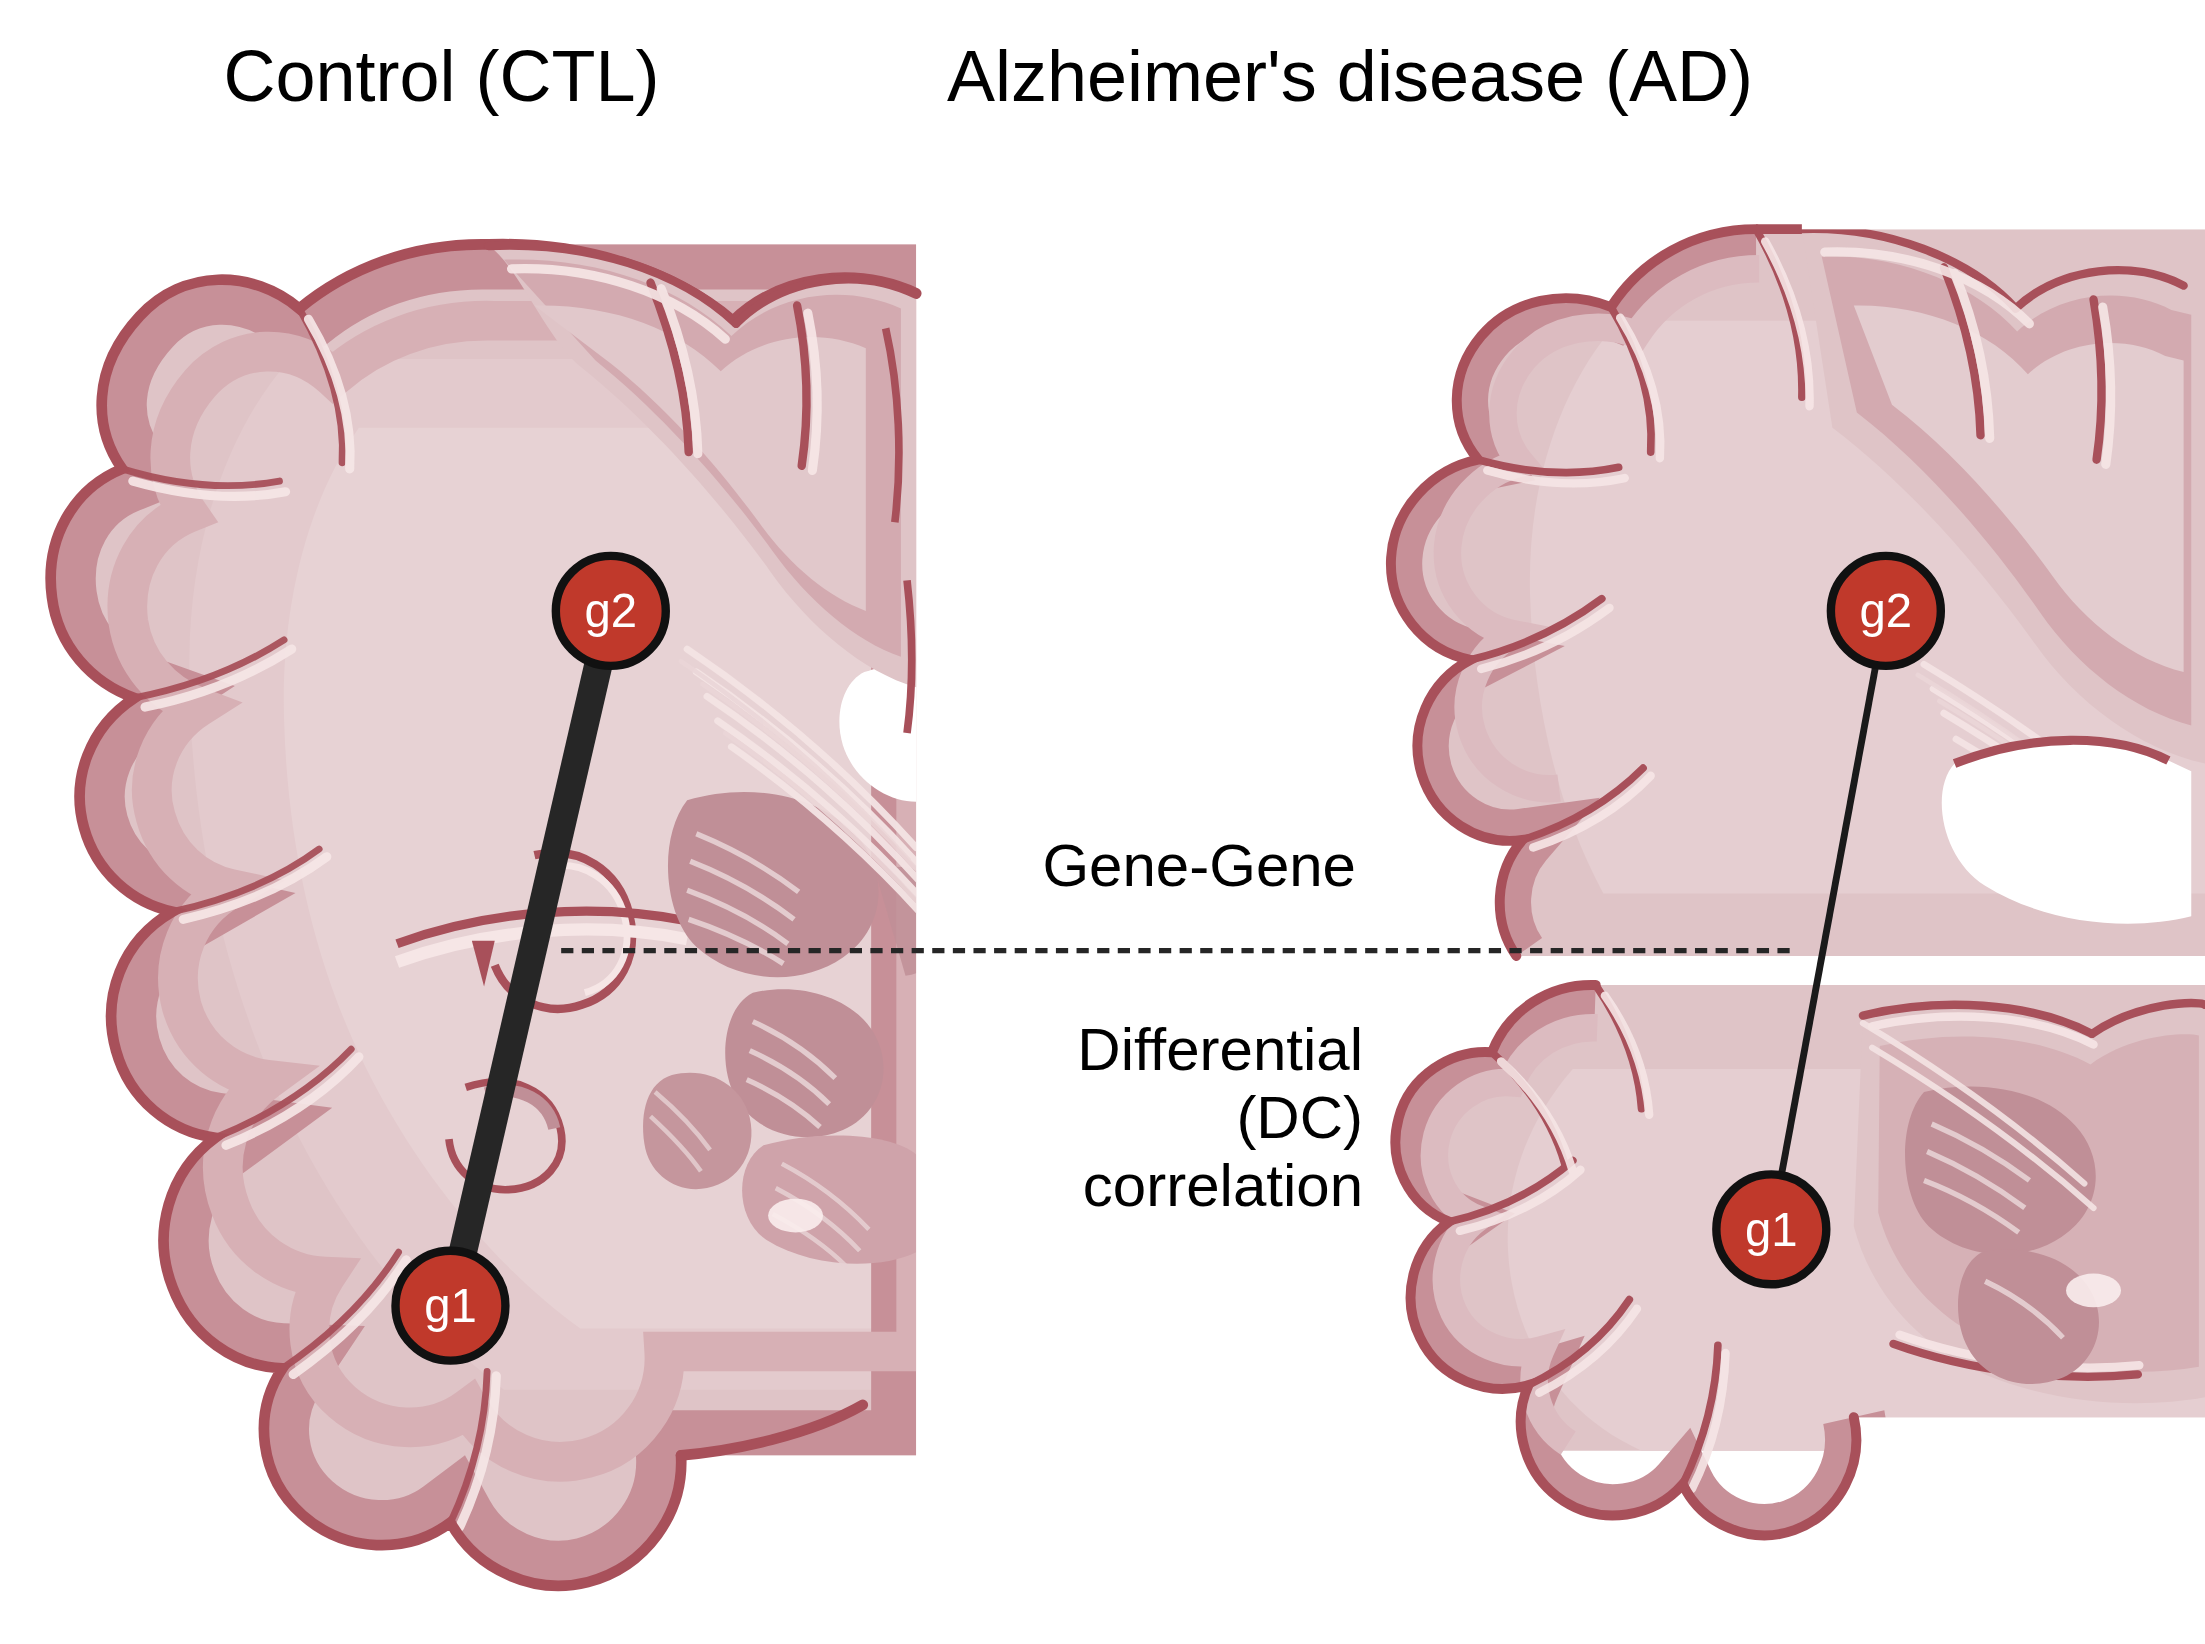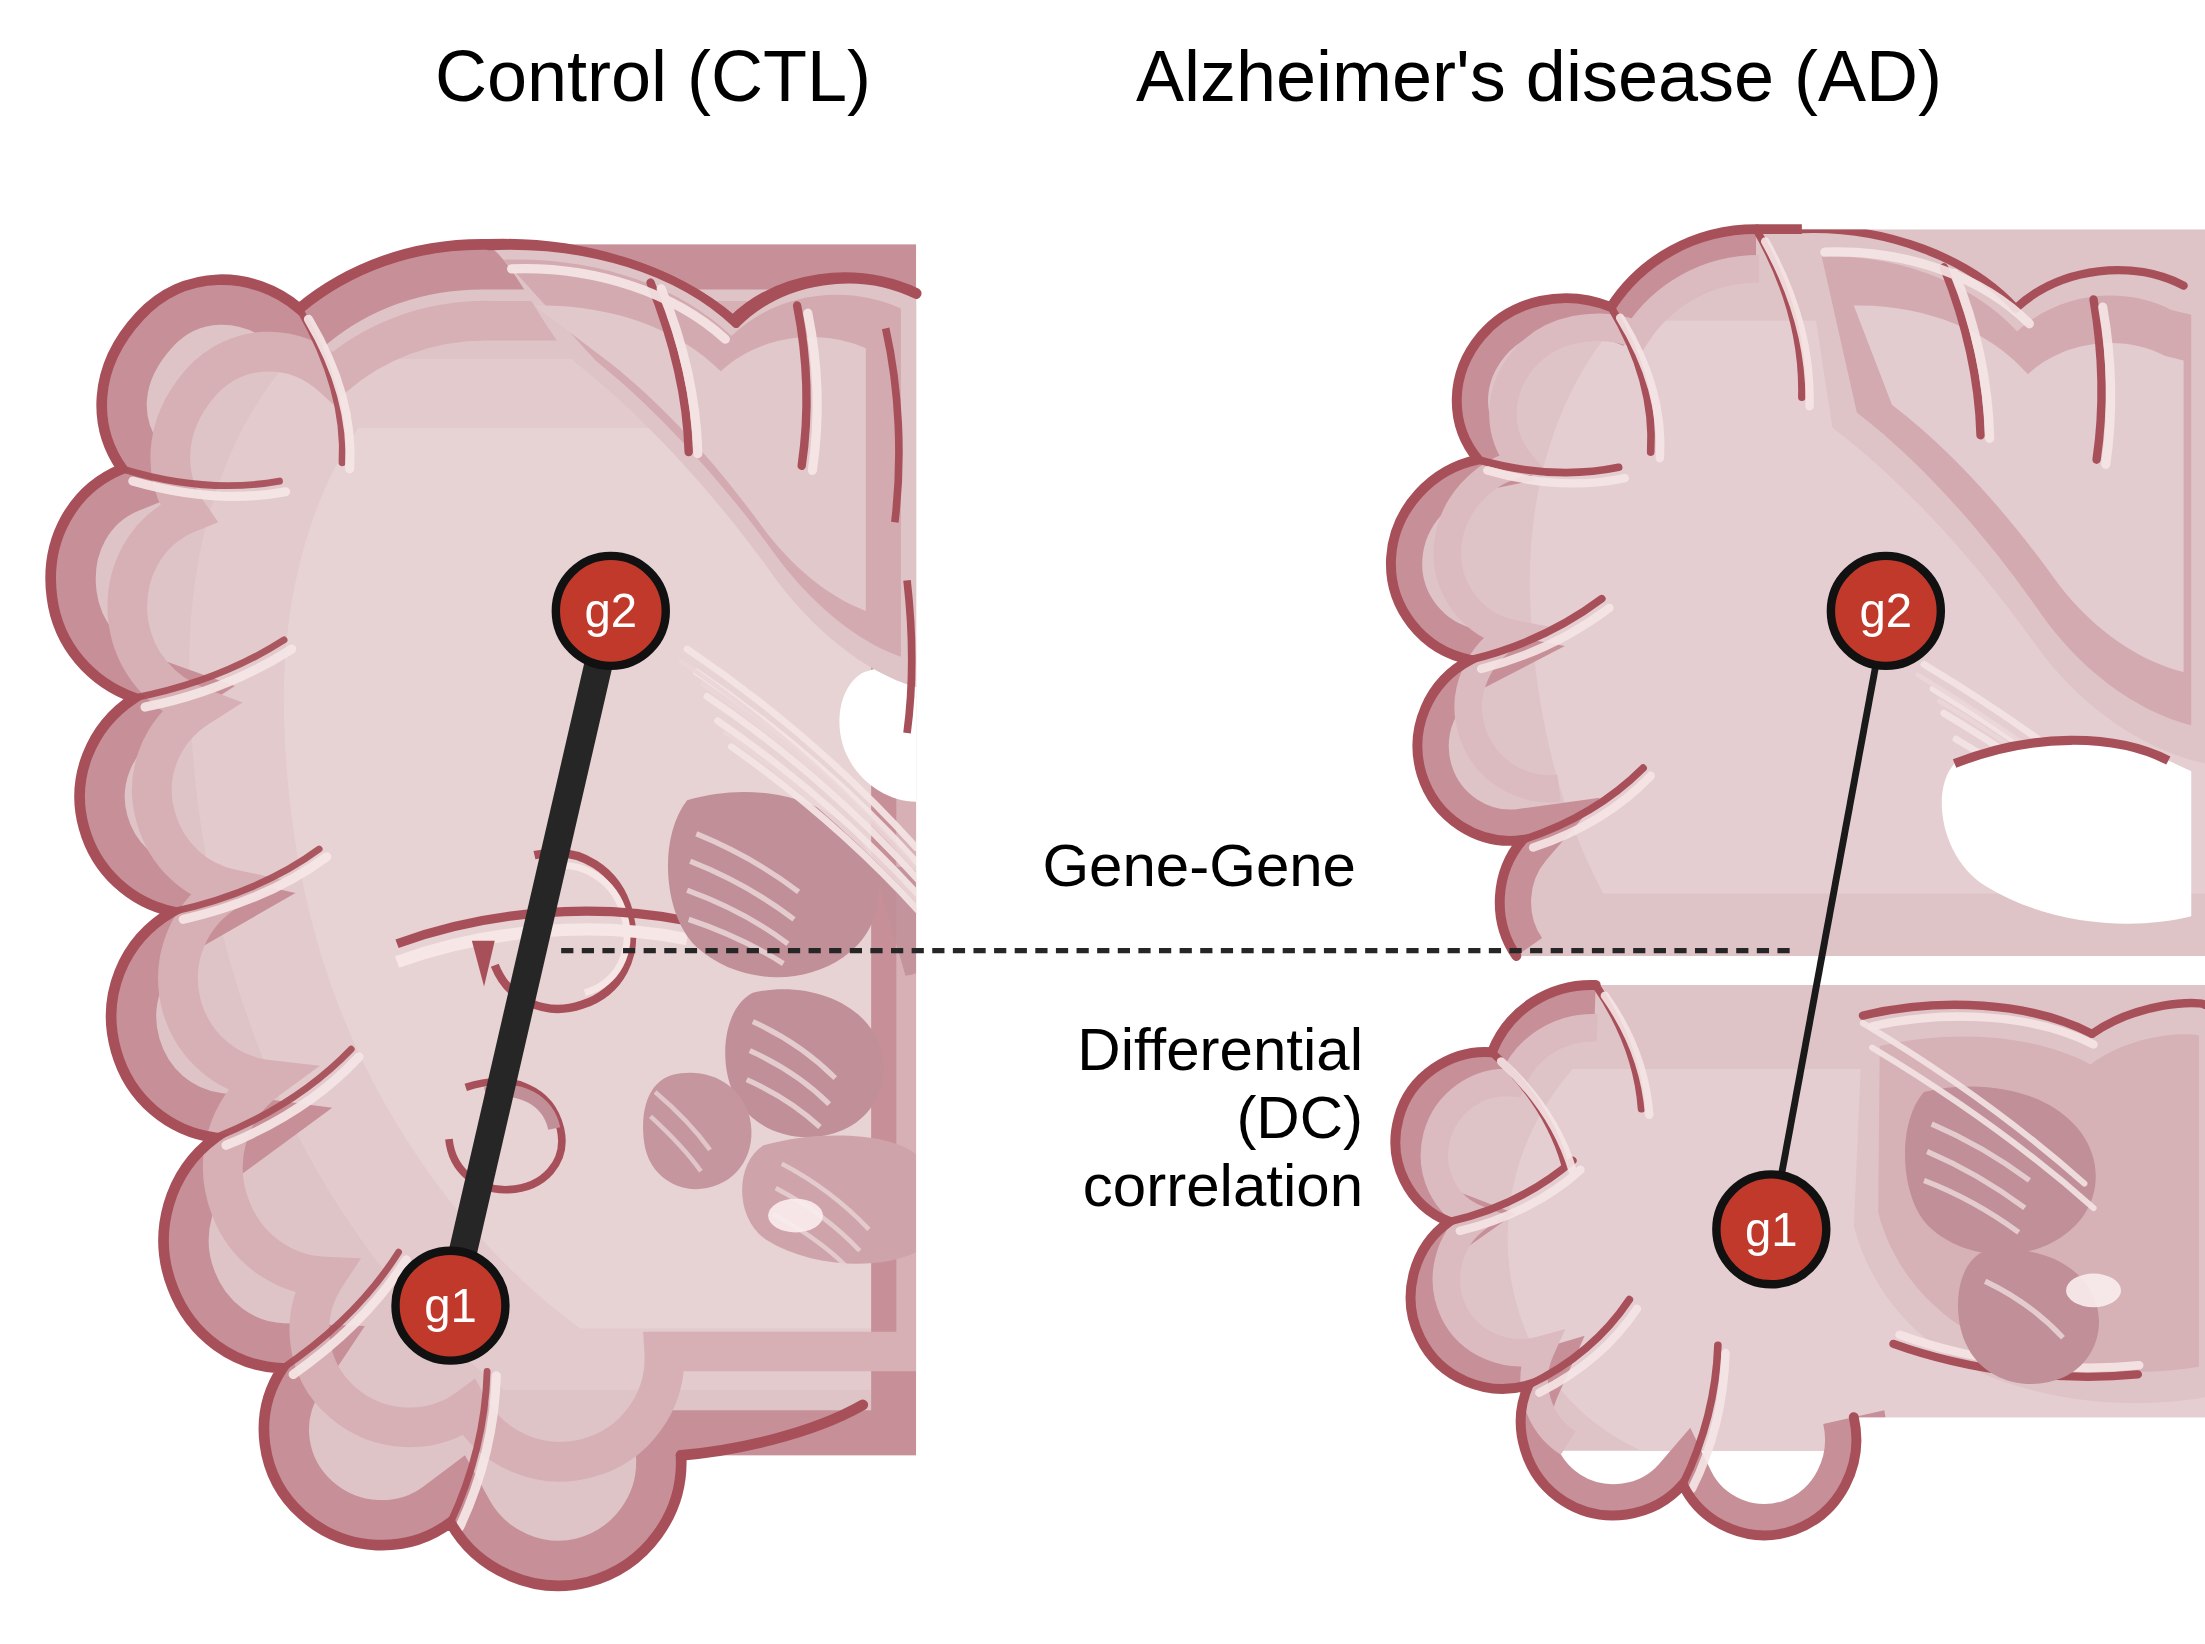--- a/index.html
+++ b/index.html
@@ -27,22 +27,22 @@
     height: 1644px;
   }
   .panel-title {
     position: absolute;
     font-size: 72px;
     color: #000000;
     white-space: nowrap;
     line-height: 1;
     font-weight: 400;
   }
-  #title-ctl { left: 0px; top: 40px; width: 871px; text-align: right; }
-  #title-ad  { left: 913px; top: 40px; width: 1252px; text-align: center; }
+  #title-ctl { left: 6px; top: 40px; width: 871px; text-align: center; }
+  #title-ad  { left: 947px; top: 40px; width: 1252px; text-align: left; }
 
   .center-label {
     position: absolute;
     font-size: 60px;
     color: #000000;
     line-height: 1.13;
     text-align: right;
     font-weight: 400;
   }
   #label-gene-gene { left: 928px; top: 832px; width: 428px; }

